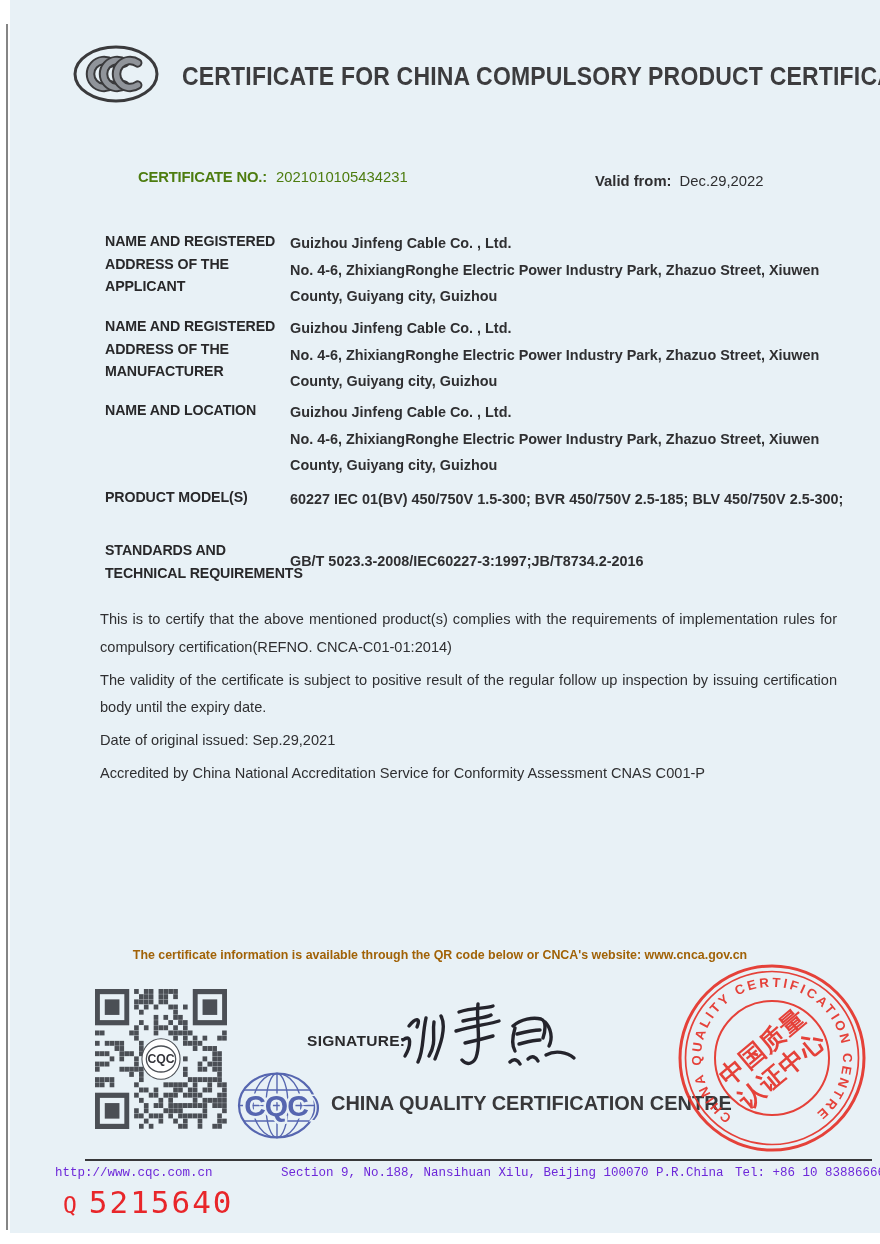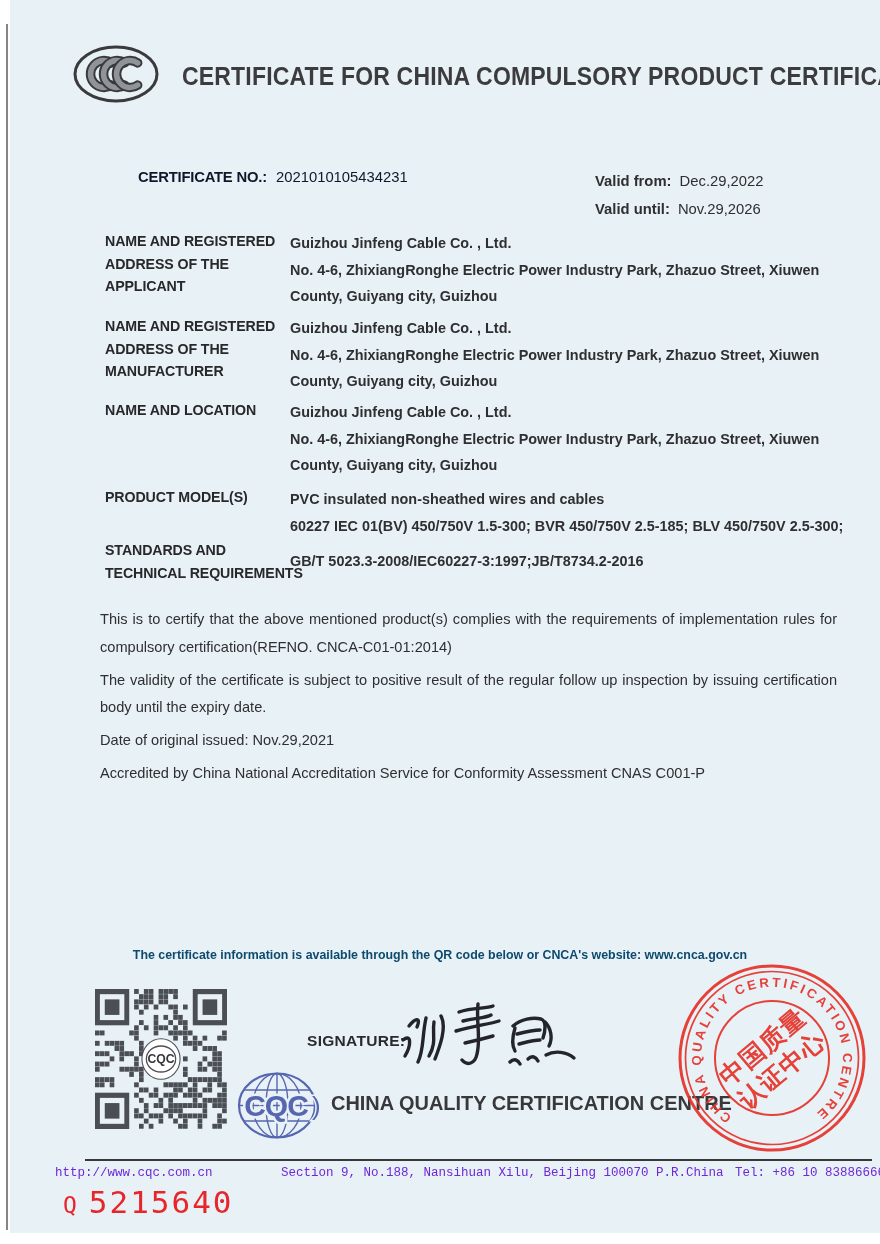--- a/index.html
+++ b/index.html
@@ -5,39 +5,39 @@
   *{margin:0;padding:0;box-sizing:border-box;}
   html,body{width:880px;height:1244px;}
   body{position:relative;background:#ffffff;font-family:"Liberation Sans",sans-serif;overflow:hidden;}
   .paper{position:absolute;left:10px;top:0;width:870px;height:1233px;background:#e8f1f6;}
   .scan-edge{position:absolute;left:6px;top:24px;width:2px;height:1206px;background:#5c5c5c;opacity:.75;}
 
   .ccc-logo{position:absolute;left:72px;top:43px;}
   .page-title{position:absolute;left:182px;top:62px;font-size:25px;font-weight:bold;color:#3c3c3e;
     white-space:nowrap;transform:scaleX(.92);transform-origin:left center;letter-spacing:.2px;}
 
-  .certno{position:absolute;left:138px;top:169px;font-size:14.8px;color:#0f172a;}
+  .certno{position:absolute;left:138px;top:169px;font-size:14.8px;color:#4d7c0f;}
   .certno .lbl{font-weight:bold;letter-spacing:-.2px;}
   .certno .val{margin-left:5px;}
   .valid{position:absolute;left:595px;top:167px;font-size:14.8px;color:#2f2f31;line-height:28px;}
   .valid .lbl{font-weight:bold;}
   .valid .val{margin-left:4px;}
 
   .section{position:absolute;left:105px;width:745px;}
   .sec-label{position:absolute;left:0;top:0;width:200px;font-size:14.2px;font-weight:bold;
     line-height:22.5px;color:#28282a;letter-spacing:-.1px;}
   .sec-content{margin-left:185px;width:565px;font-size:14.4px;line-height:26.5px;color:#2f2f31;font-weight:bold;}
   .pad-top .sec-content{padding-top:9px;}
 
   .paras{position:absolute;left:100px;top:598px;width:737px;font-size:14.6px;line-height:27.8px;color:#2f2f31;margin-top:8px;}
   .paras p{margin:0 0 5px;}
   .paras p.just{text-align:justify;}
 
   .qr-note{position:absolute;left:90px;top:948px;width:700px;text-align:center;
-    font-size:12.4px;font-weight:bold;color:#0c4a6e;}
+    font-size:12.4px;font-weight:bold;color:#a16207;}
 
   .qr{position:absolute;left:95px;top:989px;}
   .sig-label{position:absolute;left:307px;top:1032px;font-size:15.5px;font-weight:bold;color:#2a2a2c;letter-spacing:.3px;}
   .sig{position:absolute;left:393px;top:996px;}
   .cqc-logo{position:absolute;left:236px;top:1070px;}
   .issuer-name{position:absolute;left:331px;top:1091px;font-size:21px;font-weight:bold;color:#38383a;
     white-space:nowrap;transform:scaleX(.95);transform-origin:left center;}
 
   .stamp{position:absolute;left:672px;top:956px;opacity:.93;}
   .stamp text{font-family:"Liberation Sans","DejaVu Sans",sans-serif;}
@@ -72,24 +72,20 @@
 
 <div class="certno">
   <span class="lbl">CERTIFICATE NO.:</span>
   <span class="val">2021010105434231</span>
 </div>
 <div class="valid">
   <div>
     <span class="lbl">Valid from:</span>
     <span class="val">Dec.29,2022</span>
   </div>
-  <div>
-    <span class="lbl">Valid until:</span>
-    <span class="val">Nov.29,2026</span>
-  </div>
 </div>
 
 <div class="section" style="top:230px">
   <div class="sec-label">
     <div>NAME AND REGISTERED</div>
     <div>ADDRESS OF THE APPLICANT</div>
   </div>
   <div class="sec-content">
     <div>Guizhou Jinfeng Cable Co. , Ltd.</div>
     <div>No. 4-6, ZhixiangRonghe Electric Power Industry Park, Zhazuo Street, Xiuwen County, Guiyang city, Guizhou</div>
@@ -116,39 +112,38 @@
     <div>Guizhou Jinfeng Cable Co. , Ltd.</div>
     <div>No. 4-6, ZhixiangRonghe Electric Power Industry Park, Zhazuo Street, Xiuwen County, Guiyang city, Guizhou</div>
   </div>
 </div>
 
 <div class="section" style="top:486px">
   <div class="sec-label">
     <div>PRODUCT MODEL(S)</div>
   </div>
   <div class="sec-content">
-    <div>PVC insulated non-sheathed wires and cables</div>
     <div>60227 IEC 01(BV) 450/750V 1.5-300; BVR 450/750V 2.5-185; BLV 450/750V 2.5-300;</div>
   </div>
 </div>
 
 <div class="section pad-top" style="top:539px">
   <div class="sec-label">
     <div>STANDARDS AND</div>
     <div>TECHNICAL REQUIREMENTS</div>
   </div>
   <div class="sec-content">
     <div>GB/T 5023.3-2008/IEC60227-3:1997;JB/T8734.2-2016</div>
   </div>
 </div>
 
 <div class="paras">
   <p class="just">This is to certify that the above mentioned product(s) complies with the requirements of implementation rules for compulsory certification(REFNO. CNCA-C01-01:2014)</p>
   <p class="just">The validity of the certificate is subject to positive result of the regular follow up inspection by issuing certification body until the expiry date.</p>
-  <p>Date of original issued: Nov.29,2021</p>
+  <p>Date of original issued: Sep.29,2021</p>
   <p>Accredited by China National Accreditation Service for Conformity Assessment CNAS C001-P</p>
 </div>
 
 <div class="qr-note">The certificate information is available through the QR code below or CNCA's website: www.cnca.gov.cn</div>
 
 <svg class="qr" width="132" height="140" viewBox="0 0 27 27" preserveAspectRatio="none">
   <g id="qr-modules" fill="#4b4f55">
       <rect x="8" y="0" width="0.95" height="0.95"></rect>
       <rect x="10" y="0" width="0.95" height="0.95"></rect>
       <rect x="11" y="0" width="0.95" height="0.95"></rect>

